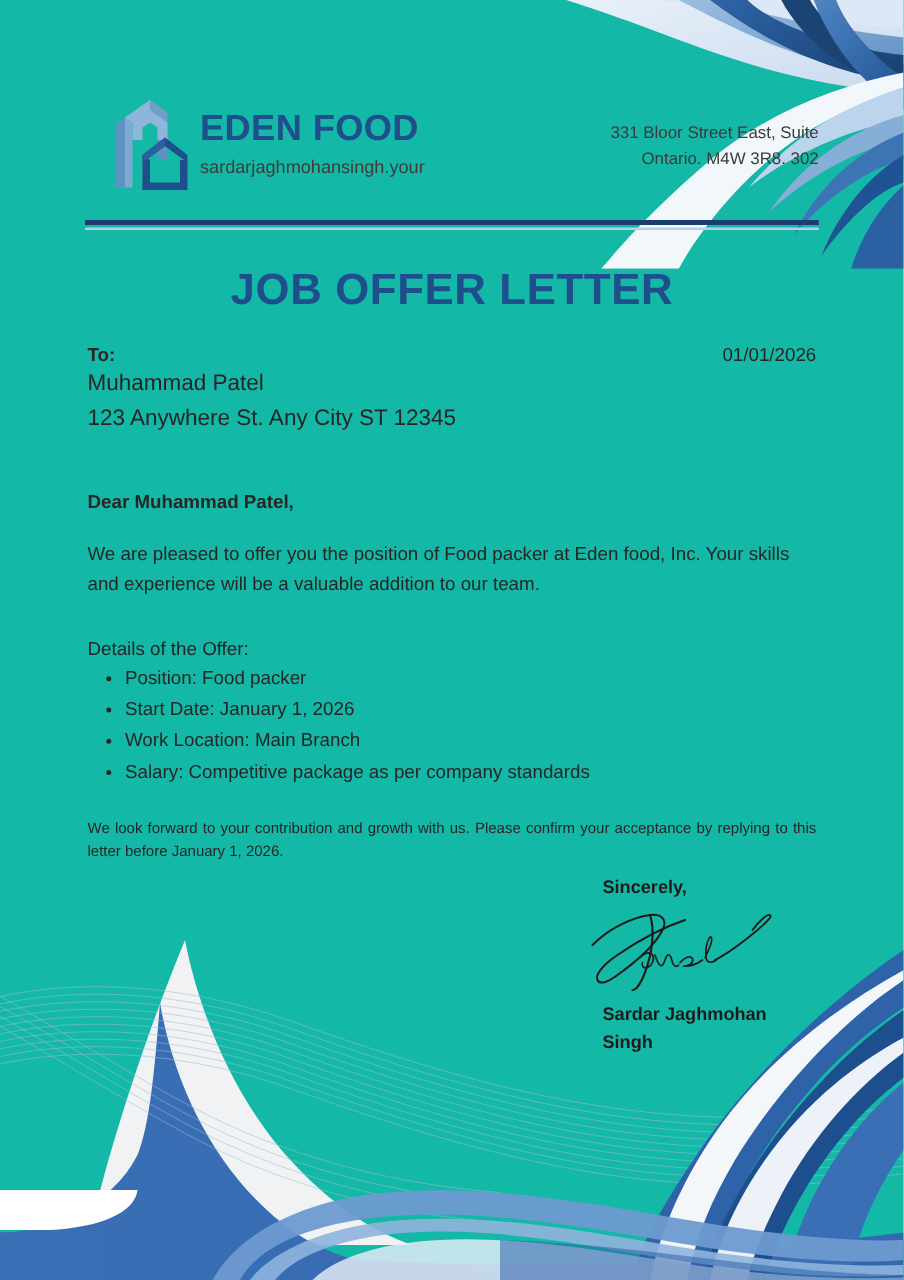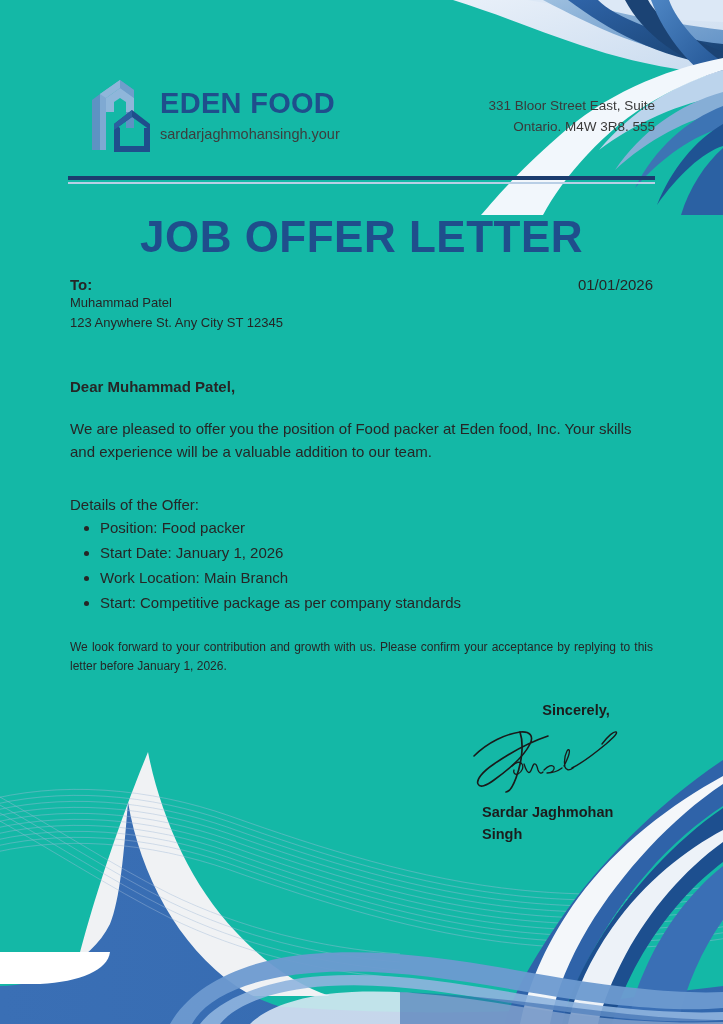--- a/index.html
+++ b/index.html
@@ -103,21 +103,21 @@
     margin-top: 2px;
   }
 
   
   #letter-title {
     position: absolute;
     top: 212px;
     left: 0;
     width: 723px;
     text-align: center;
-    font-size: 44px;
+    font-size: 35px;
     font-weight: bold;
     color: #1f4e8c;
     letter-spacing: 0.5px;
   }
 
   
   #body-area {
     position: absolute;
     left: 70px;
     top: 276px;
@@ -132,21 +132,21 @@
   }
   #to-label {
     font-weight: bold;
     font-size: 15px;
     text-align: right;
   }
   #letter-date {
     font-size: 15px;
   }
   .addr-line {
-    font-size: 13px;
+    font-size: 18px;
     line-height: 1.53;
   }
   #salutation {
     font-weight: bold;
     font-size: 15px;
     margin-top: 45px;
   }
   #intro-paragraph {
     margin-top: 22px;
     font-size: 15px;
@@ -177,21 +177,20 @@
     position: absolute;
     left: 470px;
     top: 702px;
     width: 200px;
   }
   #sincerely {
     font-weight: bold;
     font-size: 14.5px;
     color: #1c1c1c;
     margin-left: 12px;
-    text-align: center;
   }
   #signature-mark {
     width: 160px;
     height: 80px;
     display: block;
     margin-top: 4px;
     margin-left: -2px;
   }
   #signer-name {
     font-weight: bold;
@@ -257,21 +256,21 @@
         <path d="M64 49 L46 62 L46 56 L64 42 Z" fill="#2b5f9f"></path>
       </svg>
       <div id="logo-text">
         <div id="company-name">EDEN FOOD</div>
         <div id="company-tagline">sardarjaghmohansingh.your</div>
       </div>
     </div>
 
     <div id="header-address">
       <div>331 Bloor Street East, Suite</div>
-      <div>Ontario. M4W 3R8. 555</div>
+      <div>Ontario. M4W 3R8. 302</div>
     </div>
   </div>
 
   <div id="divider">
     <div id="divider-thick"></div>
     <div id="divider-thin"></div>
   </div>
 
   <div id="letter-title">JOB OFFER LETTER</div>
 
@@ -286,21 +285,21 @@
 
     <div id="salutation">Dear Muhammad Patel,</div>
 
     <div id="intro-paragraph">We are pleased to offer you the position of Food packer at Eden food, Inc. Your skills and experience will be a valuable addition to our team.</div>
 
     <div id="details-heading">Details of the Offer:</div>
     <ul id="details-list">
       <li>Position: Food packer</li>
       <li>Start Date: January 1, 2026</li>
       <li>Work Location: Main Branch</li>
-      <li>Start: Competitive package as per company standards</li>
+      <li>Salary: Competitive package as per company standards</li>
     </ul>
 
     <div id="closing-paragraph">We look forward to your contribution and growth with us. Please confirm your acceptance by replying to this letter before January 1, 2026.</div>
   </div>
 
   <div id="signature-block">
     <div id="sincerely">Sincerely,</div>
     <svg id="signature-mark" viewBox="0 0 160 80">
       <g fill="none" stroke="#1a1a1a" stroke-linecap="round" stroke-linejoin="round">
         <path d="M6 34 C20 20 38 12 52 10 C62 9 66 14 62 22 C56 34 40 48 26 58 C18 64 12 66 10 62 C8 58 14 50 26 42 C42 31 62 20 80 14" stroke-width="1.6"></path>

